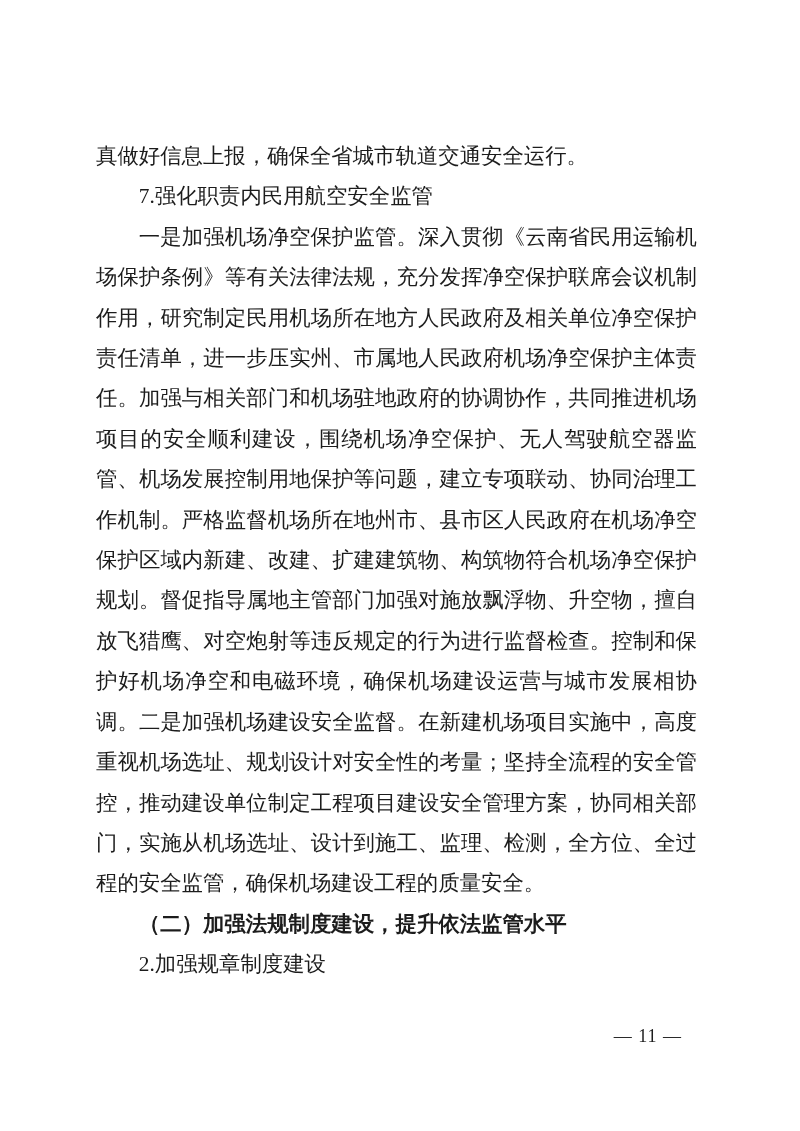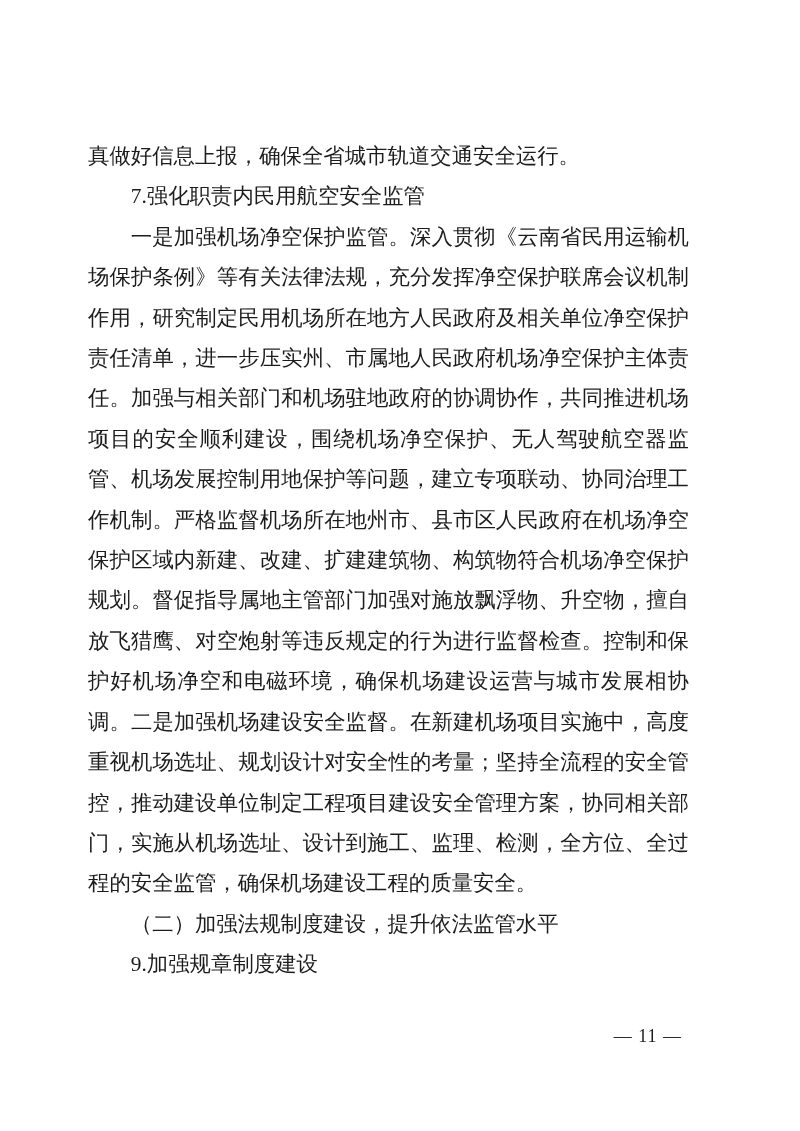--- a/index.html
+++ b/index.html
@@ -8,50 +8,50 @@
     position: relative;
     width: 800px;
     height: 1131px;
     background: #ffffff;
     overflow: hidden;
     font-family: "Liberation Serif", serif;
     color: #1c1c1c;
   }
   .text-block {
     position: absolute;
-    left: 88px;
+    left: 96px;
     top: 136px;
     width: 601px;
   }
   .text-block p {
     font-size: 21.4px;
     line-height: 40.4px;
     text-align: justify;
     text-justify: inter-character;
     line-break: strict;
     overflow-wrap: break-word;
     color: #1c1c1c;
   }
   .text-block p.indent { text-indent: 2em; }
-  .text-block p.bold { font-weight: normal; }
+  .text-block p.bold { font-weight: bold; }
   .footer {
     position: absolute;
     top: 1022px;
     right: 118px;
     font-size: 18px;
     line-height: 28px;
     letter-spacing: 1px;
     color: #1c1c1c;
   }
 </style>
 </head>
 <body>
 
 <div class="page">
   <div class="text-block" id="text-block">
       <p>真做好信息上报，确保全省城市轨道交通安全运行。</p>
       <p class="indent">7.强化职责内民用航空安全监管</p>
       <p class="indent">一是加强机场净空保护监管。深入贯彻《云南省民用运输机场保护条例》等有关法律法规，充分发挥净空保护联席会议机制作用，研究制定民用机场所在地方人民政府及相关单位净空保护责任清单，进一步压实州、市属地人民政府机场净空保护主体责任。加强与相关部门和机场驻地政府的协调协作，共同推进机场项目的安全顺利建设，围绕机场净空保护、无人驾驶航空器监管、机场发展控制用地保护等问题，建立专项联动、协同治理工作机制。严格监督机场所在地州市、县市区人民政府在机场净空保护区域内新建、改建、扩建建筑物、构筑物符合机场净空保护规划。督促指导属地主管部门加强对施放飘浮物、升空物，擅自放飞猎鹰、对空炮射等违反规定的行为进行监督检查。控制和保护好机场净空和电磁环境，确保机场建设运营与城市发展相协调。二是加强机场建设安全监督。在新建机场项目实施中，高度重视机场选址、规划设计对安全性的考量；坚持全流程的安全管控，推动建设单位制定工程项目建设安全管理方案，协同相关部门，实施从机场选址、设计到施工、监理、检测，全方位、全过程的安全监管，确保机场建设工程的质量安全。</p>
       <p class="indent bold">（二）加强法规制度建设，提升依法监管水平</p>
-      <p class="indent">9.加强规章制度建设</p>
+      <p class="indent">2.加强规章制度建设</p>
     </div>
   <div class="footer">— 11 —</div>
 </div>
 
 </body></html>

